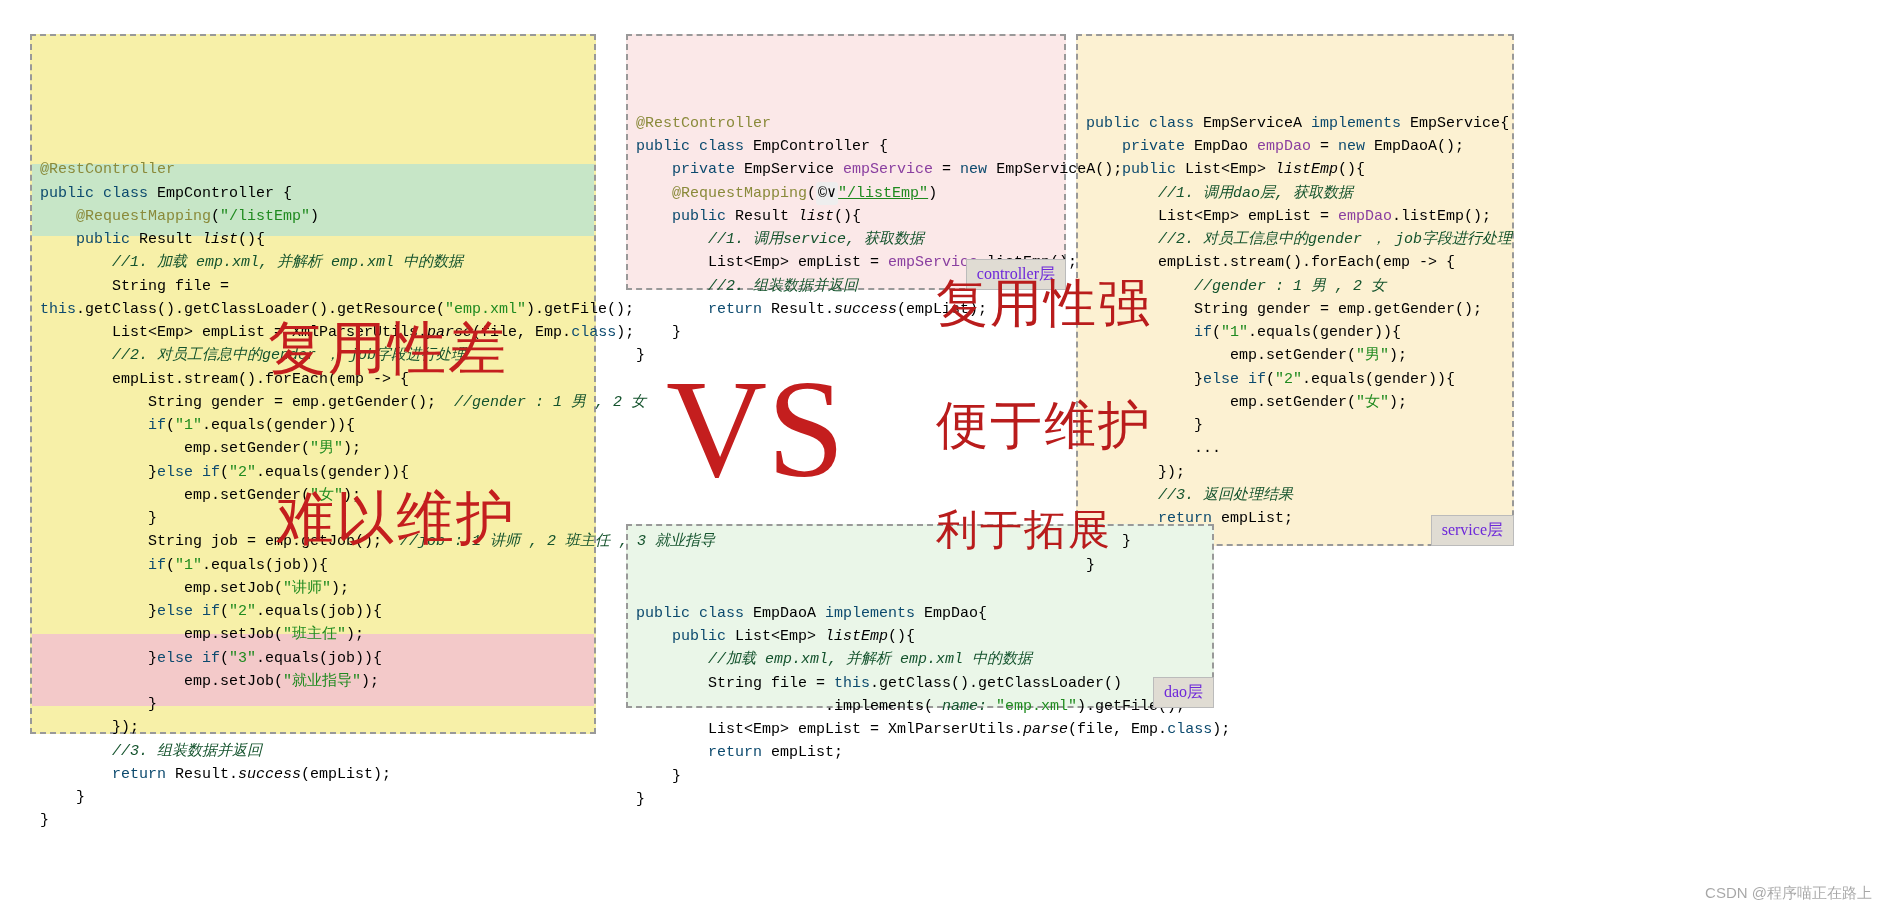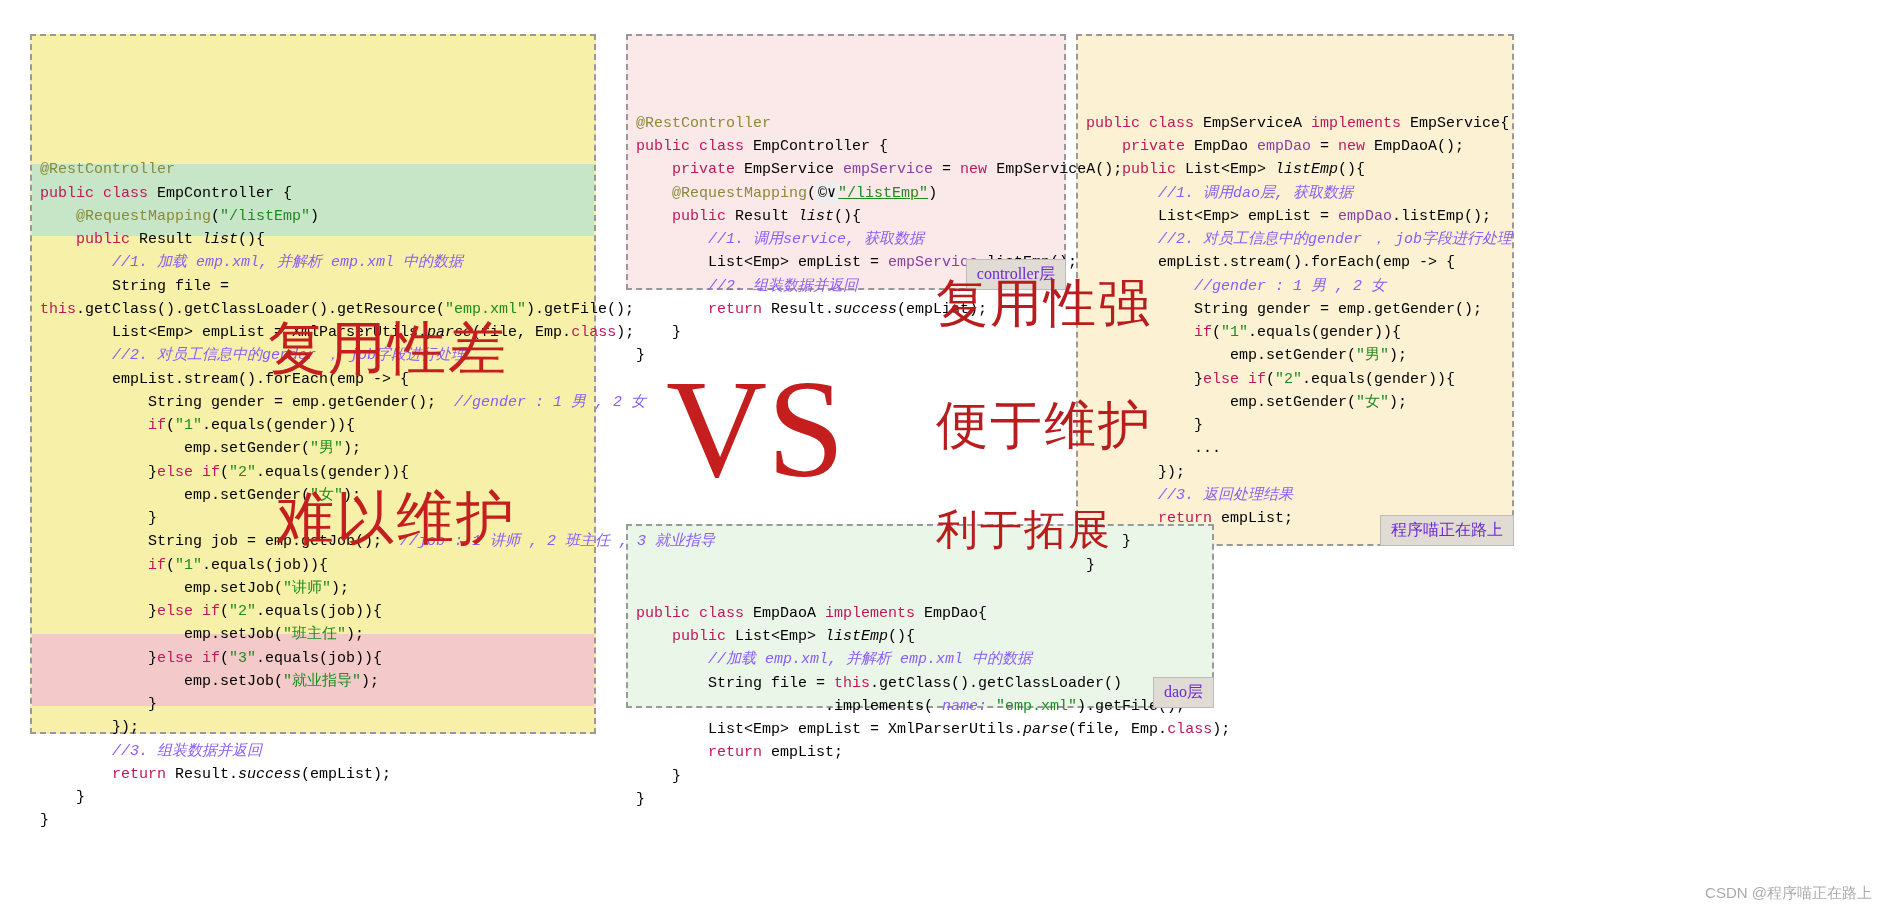--- a/index.html
+++ b/index.html
@@ -50,24 +50,24 @@
     background: #eaf6e8;
   }
   
   .band {
     position: absolute;
     left: 0; right: 0;
   }
   #band-green { top: 128px; height: 72px; background: #c7e6c7; }
   #band-red   { top: 598px; height: 72px; background: #f3c9c9; }
   
-  .kw   { color: #be185d; }        
+  .kw   { color: #0c4a6e; }        
   .anno { color: #8a8a3a; }
   .str  { color: #1f8a1f; }        
-  .cmt  { color: #8b5cf6; font-style: italic; }
+  .cmt  { color: #14532d; font-style: italic; }
   .fn   { font-style: italic; }
 
   .code { position: relative; z-index: 2; }
 
   
   .bigtext {
     position: absolute;
     font-family: "SimSun", "宋体", serif;
     color: #c41e1e;
     z-index: 5;
@@ -181,21 +181,21 @@
                 <span>emp.setGender(</span><span class="str">"男"</span><span>);</span>
             <span>}</span><span class="kw">else if</span><span>(</span><span class="str">"2"</span><span>.equals(gender)){</span>
                 <span>emp.setGender(</span><span class="str">"女"</span><span>);</span>
             <span>}</span>
             <span>...</span>
         <span>});</span>
         <span class="cmt">//3. 返回处理结果</span>
         <span class="kw">return</span><span> empList;</span>
     <span>}</span>
 <span>}</span></div>
-  <div class="tag">程序喵正在路上</div>
+  <div class="tag">service层</div>
 </div>
 
 <div id="dao" class="panel">
   <div class="code">
 <span class="kw">public</span> <span class="kw">class</span> <span>EmpDaoA </span><span class="kw">implements</span><span> EmpDao{</span>
     <span class="kw">public</span> <span>List&lt;Emp&gt; </span><span class="fn">listEmp</span><span>(){</span>
         <span class="cmt">//加载 emp.xml, 并解析 emp.xml 中的数据</span>
         <span>String file = </span><span class="kw">this</span><span>.getClass().getClassLoader()</span>
                      <span>.implements( </span><span class="cmt">name:</span><span class="str"> "emp.xml"</span><span>).getFile();</span>
         <span>List&lt;Emp&gt; empList = XmlParserUtils.</span><span class="fn">parse</span><span>(file, Emp.</span><span class="kw">class</span><span>);</span>

